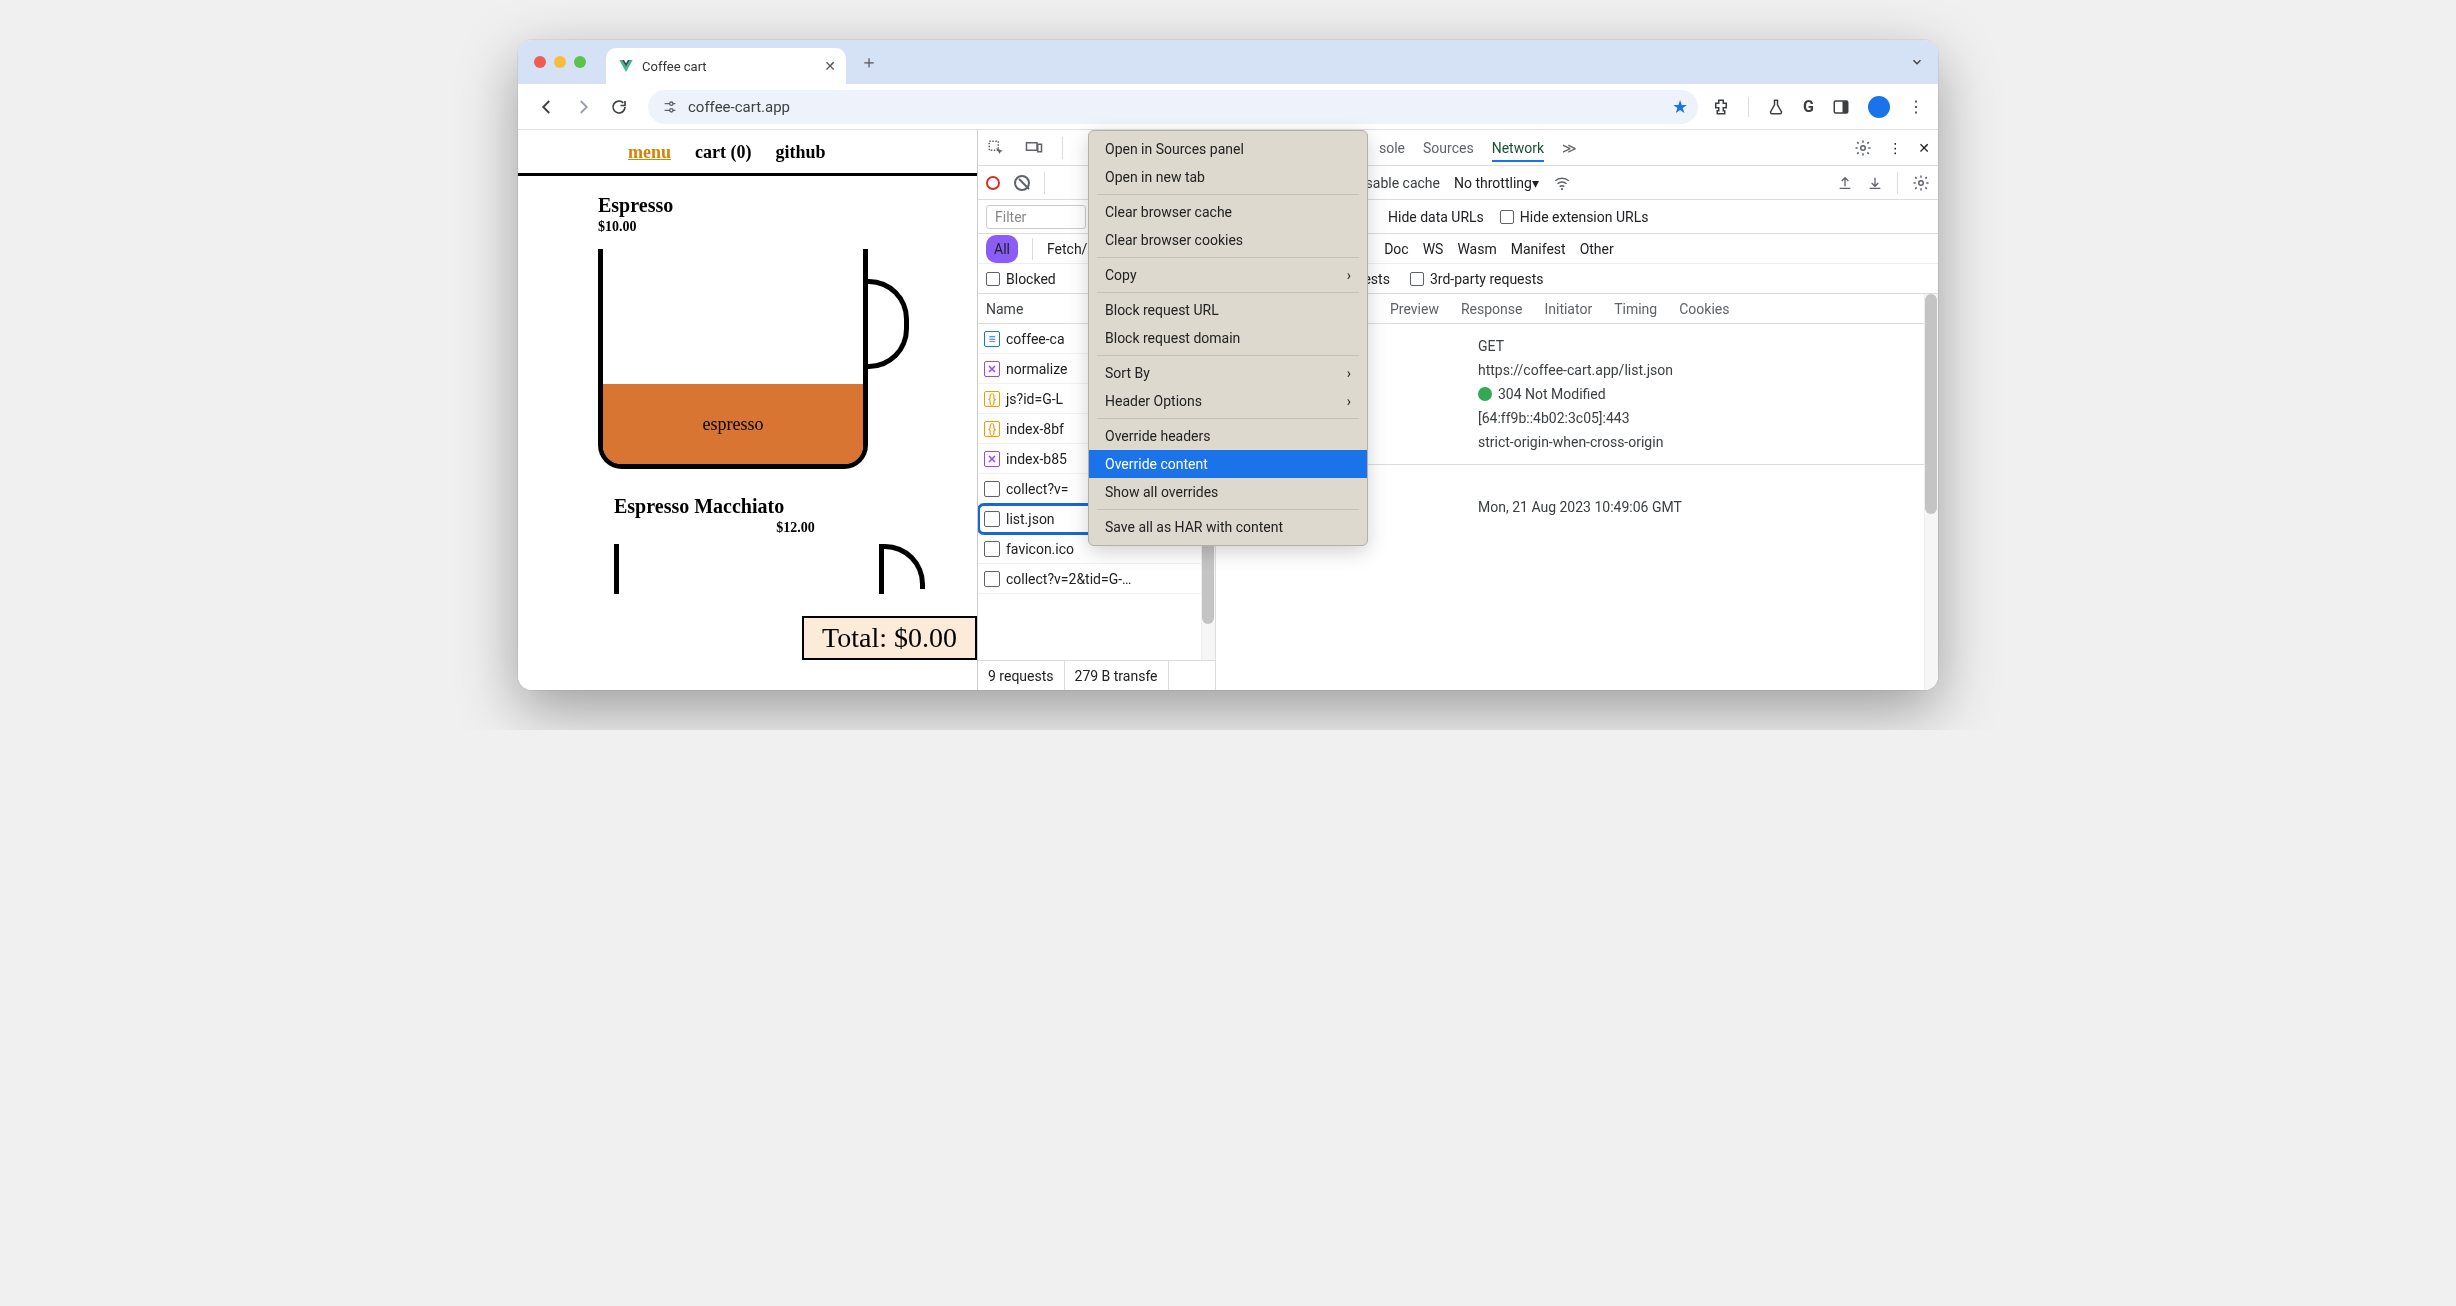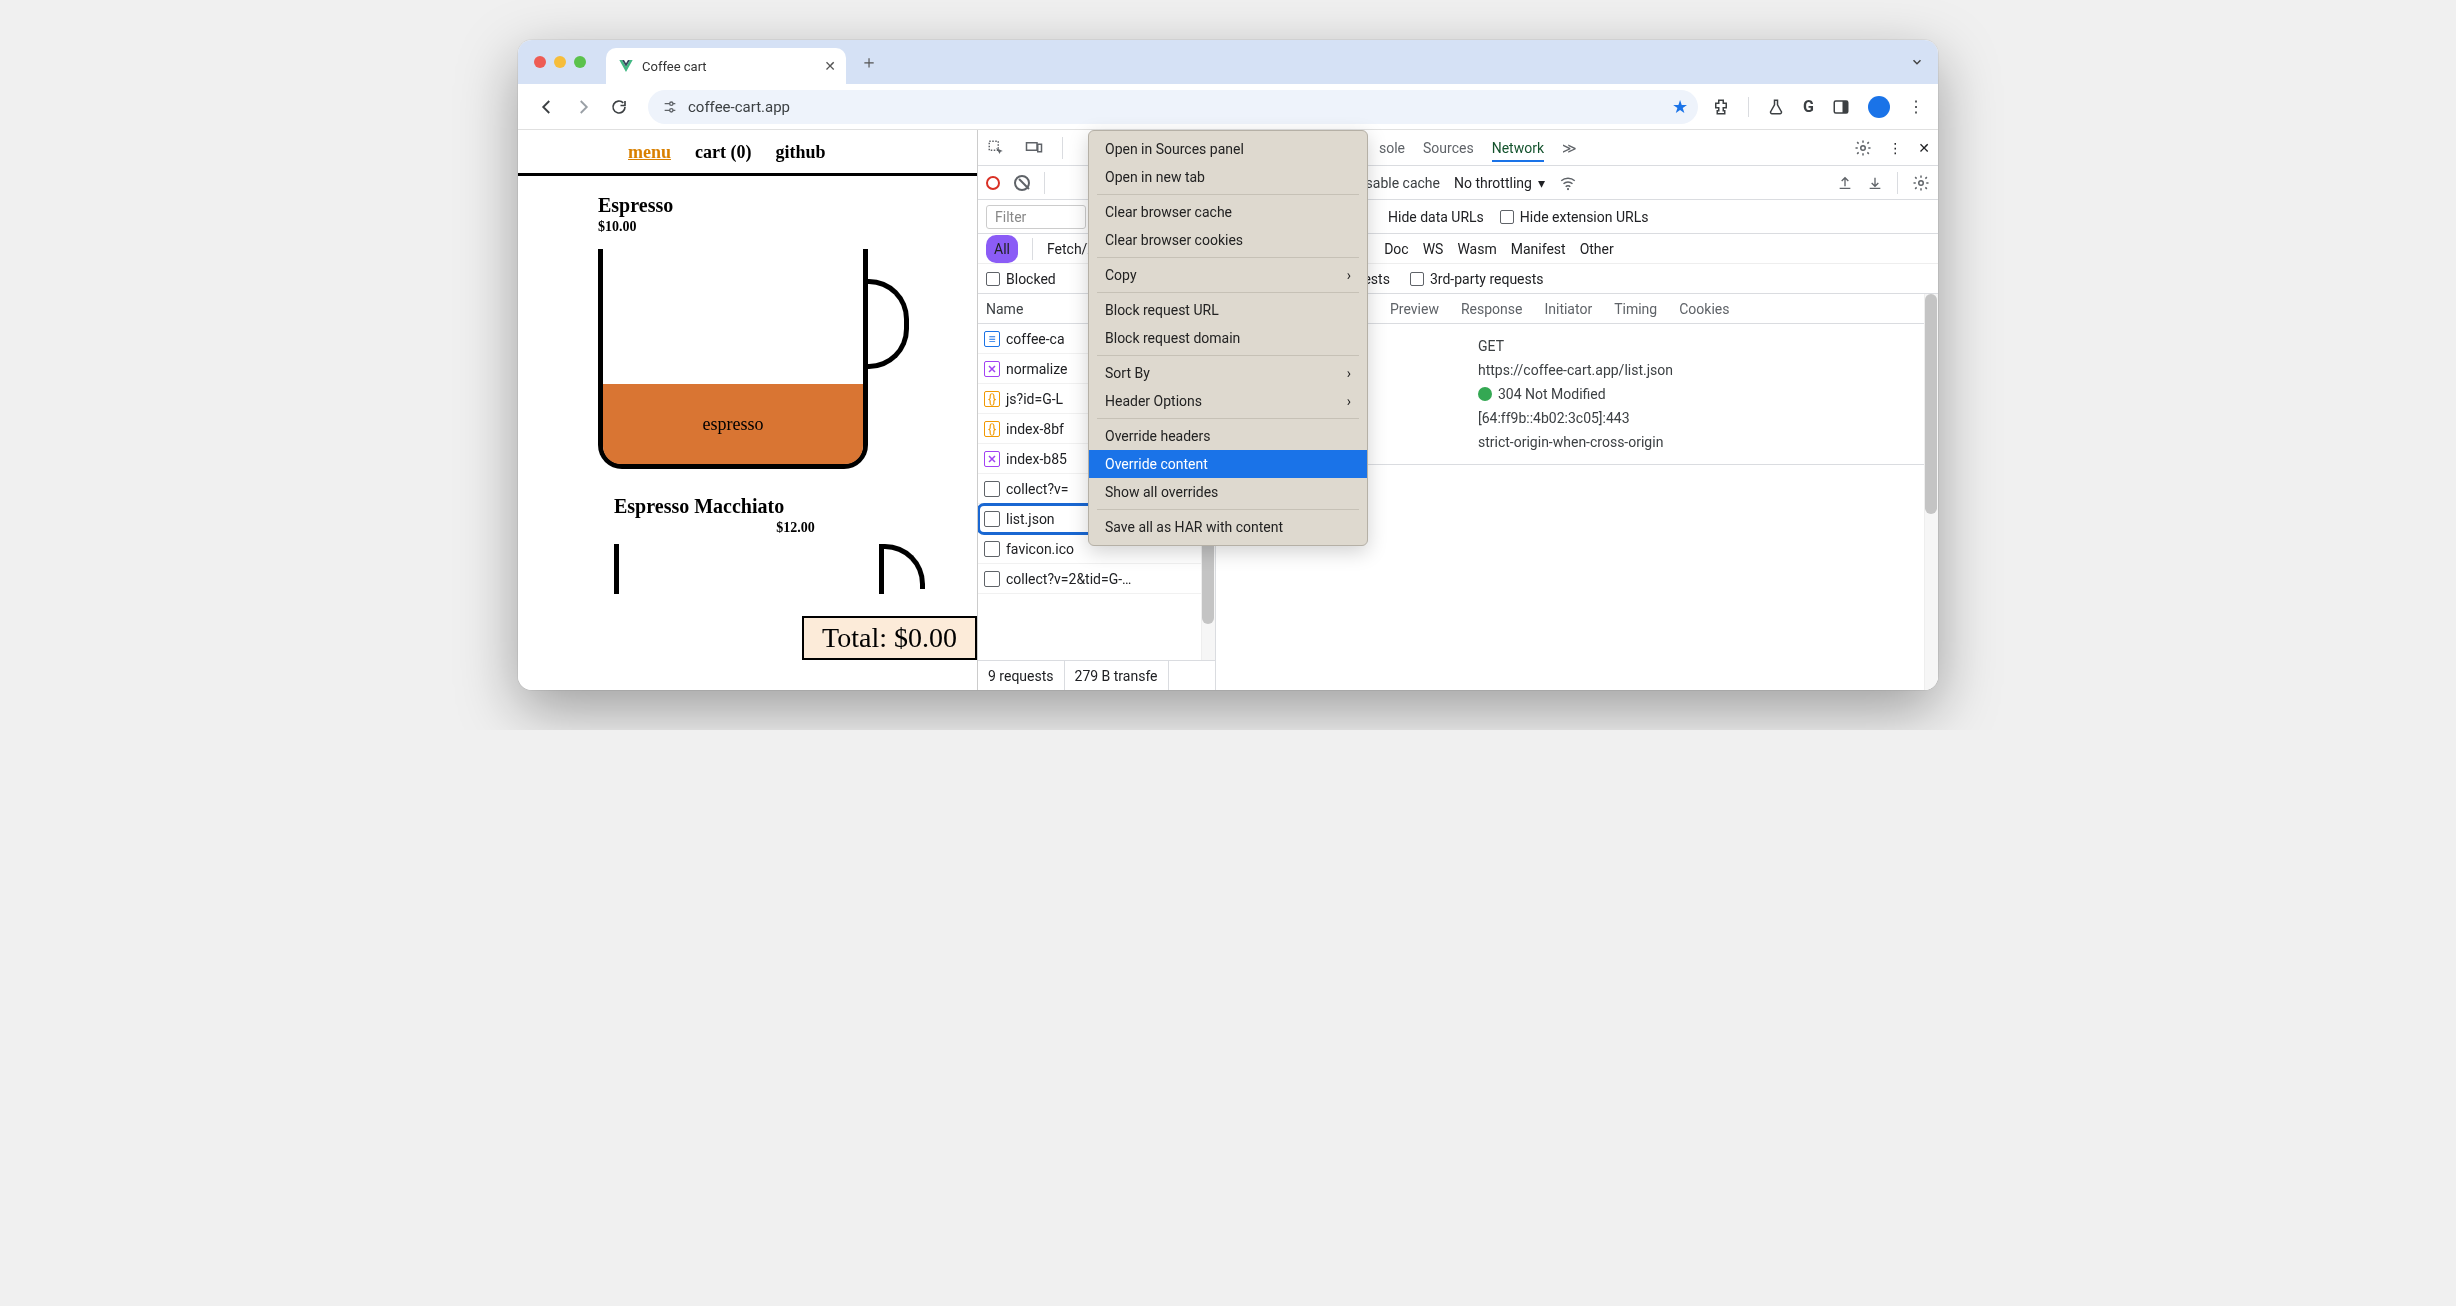--- a/index.html
+++ b/index.html
@@ -122,21 +122,21 @@
 .dt-sep { width: 1px; height: 22px; background: #dadce0; }
 .dt-tab { color: #5f6368; }
 .dt-tab.active { color: #14532d; border-bottom: 2px solid #1a73e8; padding-bottom: 4px; margin-bottom: -6px; }
 .dt-right { margin-left: auto; display: flex; align-items: center; gap: 16px; }
 
 .dt-toolbar { display: flex; align-items: center; height: 34px; border-bottom: 1px solid #dadce0; padding: 0 8px; gap: 14px; }
 .rec { width: 14px; height: 14px; border: 2px solid #d93025; border-radius: 50%; }
 .noent { width: 16px; height: 16px; border: 2px solid #5f6368; border-radius: 50%; position: relative; }
 .noent::after { content: ""; position: absolute; left: 1px; top: 6px; width: 14px; height: 2px; background: #5f6368; transform: rotate(45deg); }
 .dt-toolbar .txt { color: #3c4043; }
-.throttle { display: flex; align-items: center; gap: 6px; }
+.throttle { display: flex; align-items: center; }
 .dt-toolbar-right { margin-left: auto; display: flex; align-items: center; gap: 14px; color: #5f6368; }
 
 .filterrow { display: flex; align-items: center; height: 34px; border-bottom: 1px solid #dadce0; padding: 0 8px; gap: 16px; }
 .filterbox { border: 1px solid #ccc; border-radius: 3px; height: 24px; padding: 0 8px; color: #888; width: 100px; display: flex; align-items: center; }
 .chk { width: 14px; height: 14px; border: 1.5px solid #5f6368; border-radius: 2px; display: inline-block; margin-right: 6px; vertical-align: -2px; }
 
 .typerow { display: flex; align-items: center; height: 30px; padding: 0 8px; gap: 14px; border-bottom: 1px solid #eee; font-size: 14px; }
 .pill { background: #8b5cf6; border-radius: 10px; padding: 6px 8px; }
 
 .blockedrow { display: flex; align-items: center; height: 30px; padding: 0 8px; gap: 20px; border-bottom: 1px solid #dadce0; }
@@ -468,20 +468,24 @@
                 <span class="k"></span>
                 <span class="v">[64:ff9b::4b02:3c05]:443</span>
               </div>
             <div class="row">
                 <span class="k"></span>
                 <span class="v">strict-origin-when-cross-origin</span>
               </div>
           </div>
           <div class="section" style="border-top:1px solid #dadce0">
             <div class="shdr"><span class="caret">▼</span><span>Response Headers</span></div>
+            <div class="row">
+                <span class="k">Date:</span>
+                <span class="v">Mon, 21 Aug 2023 10:49:06 GMT</span>
+              </div>
           </div>
           <div class="scrollbar">
               <div class="scrollthumb-v" style="height:220px"></div>
             </div>
         </div>
       </div>
 
       <div class="ctxmenu">
         <div class="ctx-item">Open in Sources panel</div>
         <div class="ctx-item">Open in new tab</div>

